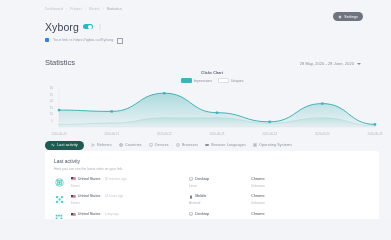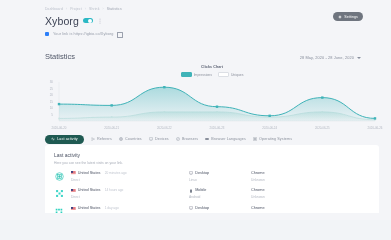--- a/index.html
+++ b/index.html
@@ -12,21 +12,21 @@
   .page { width: 391px; height: 220px; position: relative; background: #f4f5f8; }
 
   
   .header { padding: 5px 30px 0 45px; position: relative; }
   .breadcrumb { display: flex; align-items: center; gap: 3px; font-size: 3.4px;
     color: #b9bec9; letter-spacing: .15px; height: 7px; }
   .bc-sep { color: #cfd3db; font-size: 3.2px; }
   .bc-item { white-space: nowrap; }
   .bc-item.active { color: #9aa0ad; }
 
-  .title-row { display: flex; align-items: center; gap: 4px; margin-top: 2px; height: 13px; }
+  .title-row { display: flex; align-items: center; gap: 4px; margin-top: 8px; height: 13px; }
   .title { font-size: 10.5px; color: #3c4254; font-weight: 400; letter-spacing: .1px; }
   .toggle { width: 10px; height: 5.5px; border-radius: 3px; background: #2bb8c4;
     position: relative; flex: 0 0 auto; }
   .toggle::after { content: ""; position: absolute; right: .8px; top: .8px;
     width: 4px; height: 4px; border-radius: 50%; background: #fff; }
   .dots { font-size: 6px; color: #9aa0ad; line-height: 6px; letter-spacing: 0; }
 
   .link-row { display: flex; align-items: center; gap: 4px; margin-top: 3px; height: 8px; }
   .link-dot { width: 4px; height: 4px; background: #2d7ff9; border-radius: 1px; flex:0 0 auto;}
   .link-text { font-size: 3.8px; color: #9aa0ad; letter-spacing: .1px; }

